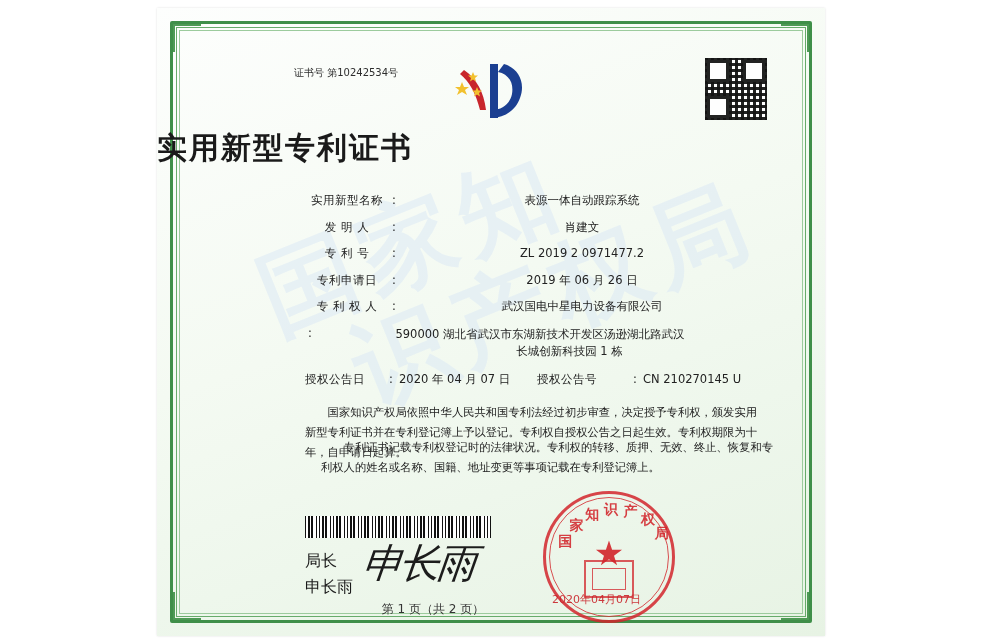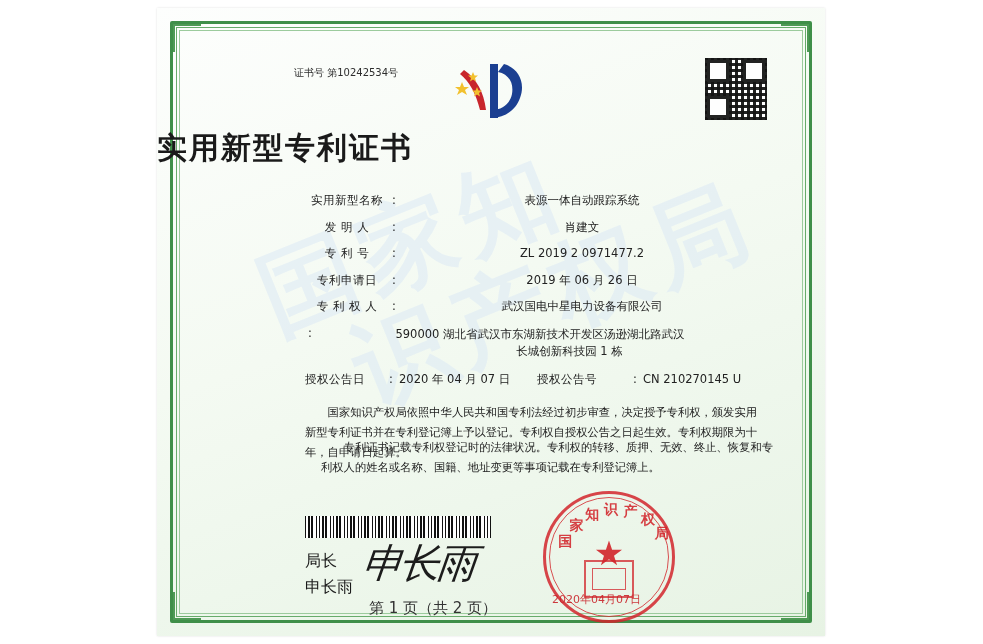--- a/index.html
+++ b/index.html
@@ -307,21 +307,21 @@
     opacity: 0.9;
   }
 
   
   .footer {
     position: absolute;
     left: 0;
     bottom: 18px;
     width: 552px;
     text-align: center;
-    font-size: 15px;
+    font-size: 12px;
     color: #333;
     font-family: "DejaVu Sans", sans-serif;
   }
 </style>
 </head>
 <body>
 
 <div class="page">
   <div class="sheet">
 

